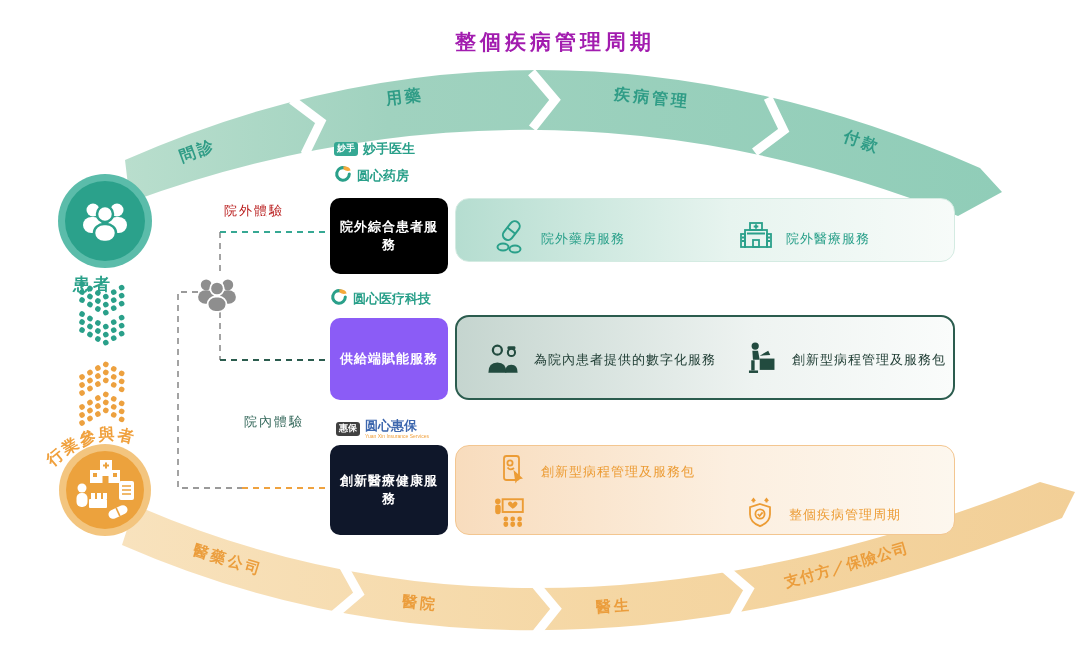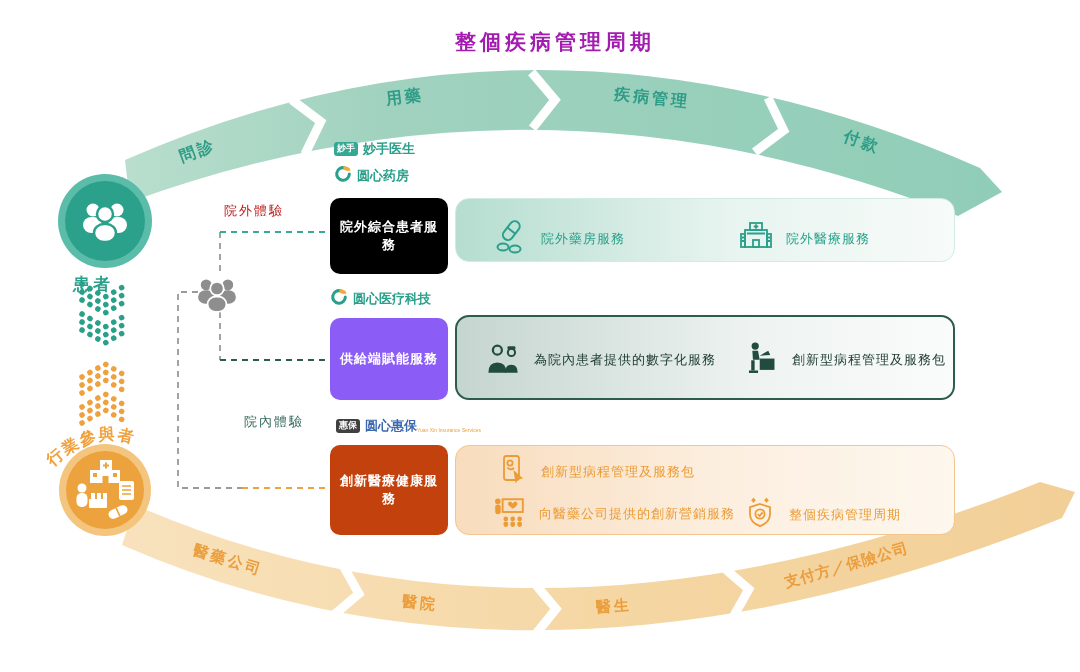--- a/index.html
+++ b/index.html
@@ -11,21 +11,21 @@
   .band-label{position:absolute;font-weight:bold;text-align:center;letter-spacing:3px;}
   .band-label.top{color:#2f9c86;font-size:16px;}
   .band-label.bottom{color:#eb9d3c;font-size:15px;}
   .rail-label{position:absolute;text-align:left;font-weight:bold;}
   .conn-label{position:absolute;font-size:13px;letter-spacing:2px;}
   .box{position:absolute;width:118px;border-radius:10px;display:flex;align-items:center;
        justify-content:center;color:#fff;font-weight:bold;font-size:13px;letter-spacing:1px;
        text-align:center;line-height:1.4;padding:0 5px;box-sizing:border-box;}
   .box.r1{left:330px;top:198px;height:76px;background:#000000;}
   .box.r2{left:330px;top:318px;height:82px;background:#8b5cf6;}
-  .box.r3{left:330px;top:445px;height:90px;background:#c2410c;}
+  .box.r3{left:330px;top:445px;height:90px;background:#0f172a;}
   .panel{position:absolute;left:455px;width:500px;border-radius:14px;box-sizing:border-box;}
   .panel.r1{top:198px;height:64px;border:1px solid #d4ebe2;
             background:linear-gradient(90deg,#b5ddd0 0%,#e7f4ef 55%,#f7fbf9 100%);}
   .panel.r2{top:315px;height:85px;border:2px solid #2b5c4e;
             background:linear-gradient(90deg,#c5d5cf 0%,#eef3f1 60%,#fafcfb 100%);}
   .panel.r3{top:445px;height:90px;border:1px solid #f3c690;
             background:linear-gradient(90deg,#f8dcbd 0%,#fcefe0 55%,#fdf7ee 100%);}
   .p-item{position:absolute;display:flex;align-items:center;gap:13px;}
   .p-label{font-size:13px;letter-spacing:1px;}
   .t-teal{color:#2aa08a;} .t-dark{color:#1c3a31;} .t-orange{color:#ec9c35;}
@@ -266,21 +266,21 @@
             <rect x="3.5" y="26" width="8" height="2.2"></rect>
           </g>
         </svg>
       </span>
       <span class="p-label t-dark">創新型病程管理及服務包</span>
     </div>
   </div>
 
   <div class="logo-row" style="left:336px;top:419px;">
     <span class="badge hb">惠保</span>
-    <span style="display:flex;flex-direction:row;align-items:flex-end;">
+    <span style="display:flex;flex-direction:column;">
       <span class="logo-name" style="color:#3d67ae;">圆心惠保</span>
       <span class="logo-sub">Yuan Xin Insurance Services</span>
     </span>
   </div>
 
   <div class="box r3">創新醫療健康服務</div>
   <div class="panel r3">
     <div class="p-item" style="left:40px;top:8px;">
       <span>
         <svg width="32" height="32" viewBox="0 0 32 32">
@@ -304,21 +304,20 @@
               <rect x="3" y="8" width="5.2" height="9" rx="2.4"></rect>
             <circle cx="13" cy="21.5" r="2.2"></circle>
               <rect x="10.8" y="24" width="4.4" height="5" rx="2"></rect>
             <circle cx="19.5" cy="21.5" r="2.2"></circle>
               <rect x="17.3" y="24" width="4.4" height="5" rx="2"></rect>
             <circle cx="26" cy="21.5" r="2.2"></circle>
               <rect x="23.8" y="24" width="4.4" height="5" rx="2"></rect>
           </g>
         </svg>
       </span>
-      <span class="p-label t-orange">向醫藥公司提供的創新營銷服務</span>
     </div>
     <div class="p-item" style="left:288px;top:50px;">
       <span>
         <svg width="32" height="34" viewBox="0 0 32 32">
           <g fill="none" stroke="#ec9c35" stroke-width="1.8">
             <path d="M 16 7 l 10 3.2 v 7 q 0 8 -10 12 q -10 -4 -10 -12 v -7 z"></path>
             <circle cx="16" cy="17" r="4.6"></circle>
             <path d="M 13.8 17 l 1.8 2 l 3 -3.6"></path>
             <path d="M 9.5 5.5 v -3.2 M 7.8 4 l 1.7 -2 l 1.7 2"></path>
             <path d="M 22.5 5.5 v -3.2 M 20.8 4 l 1.7 -2 l 1.7 2"></path>

